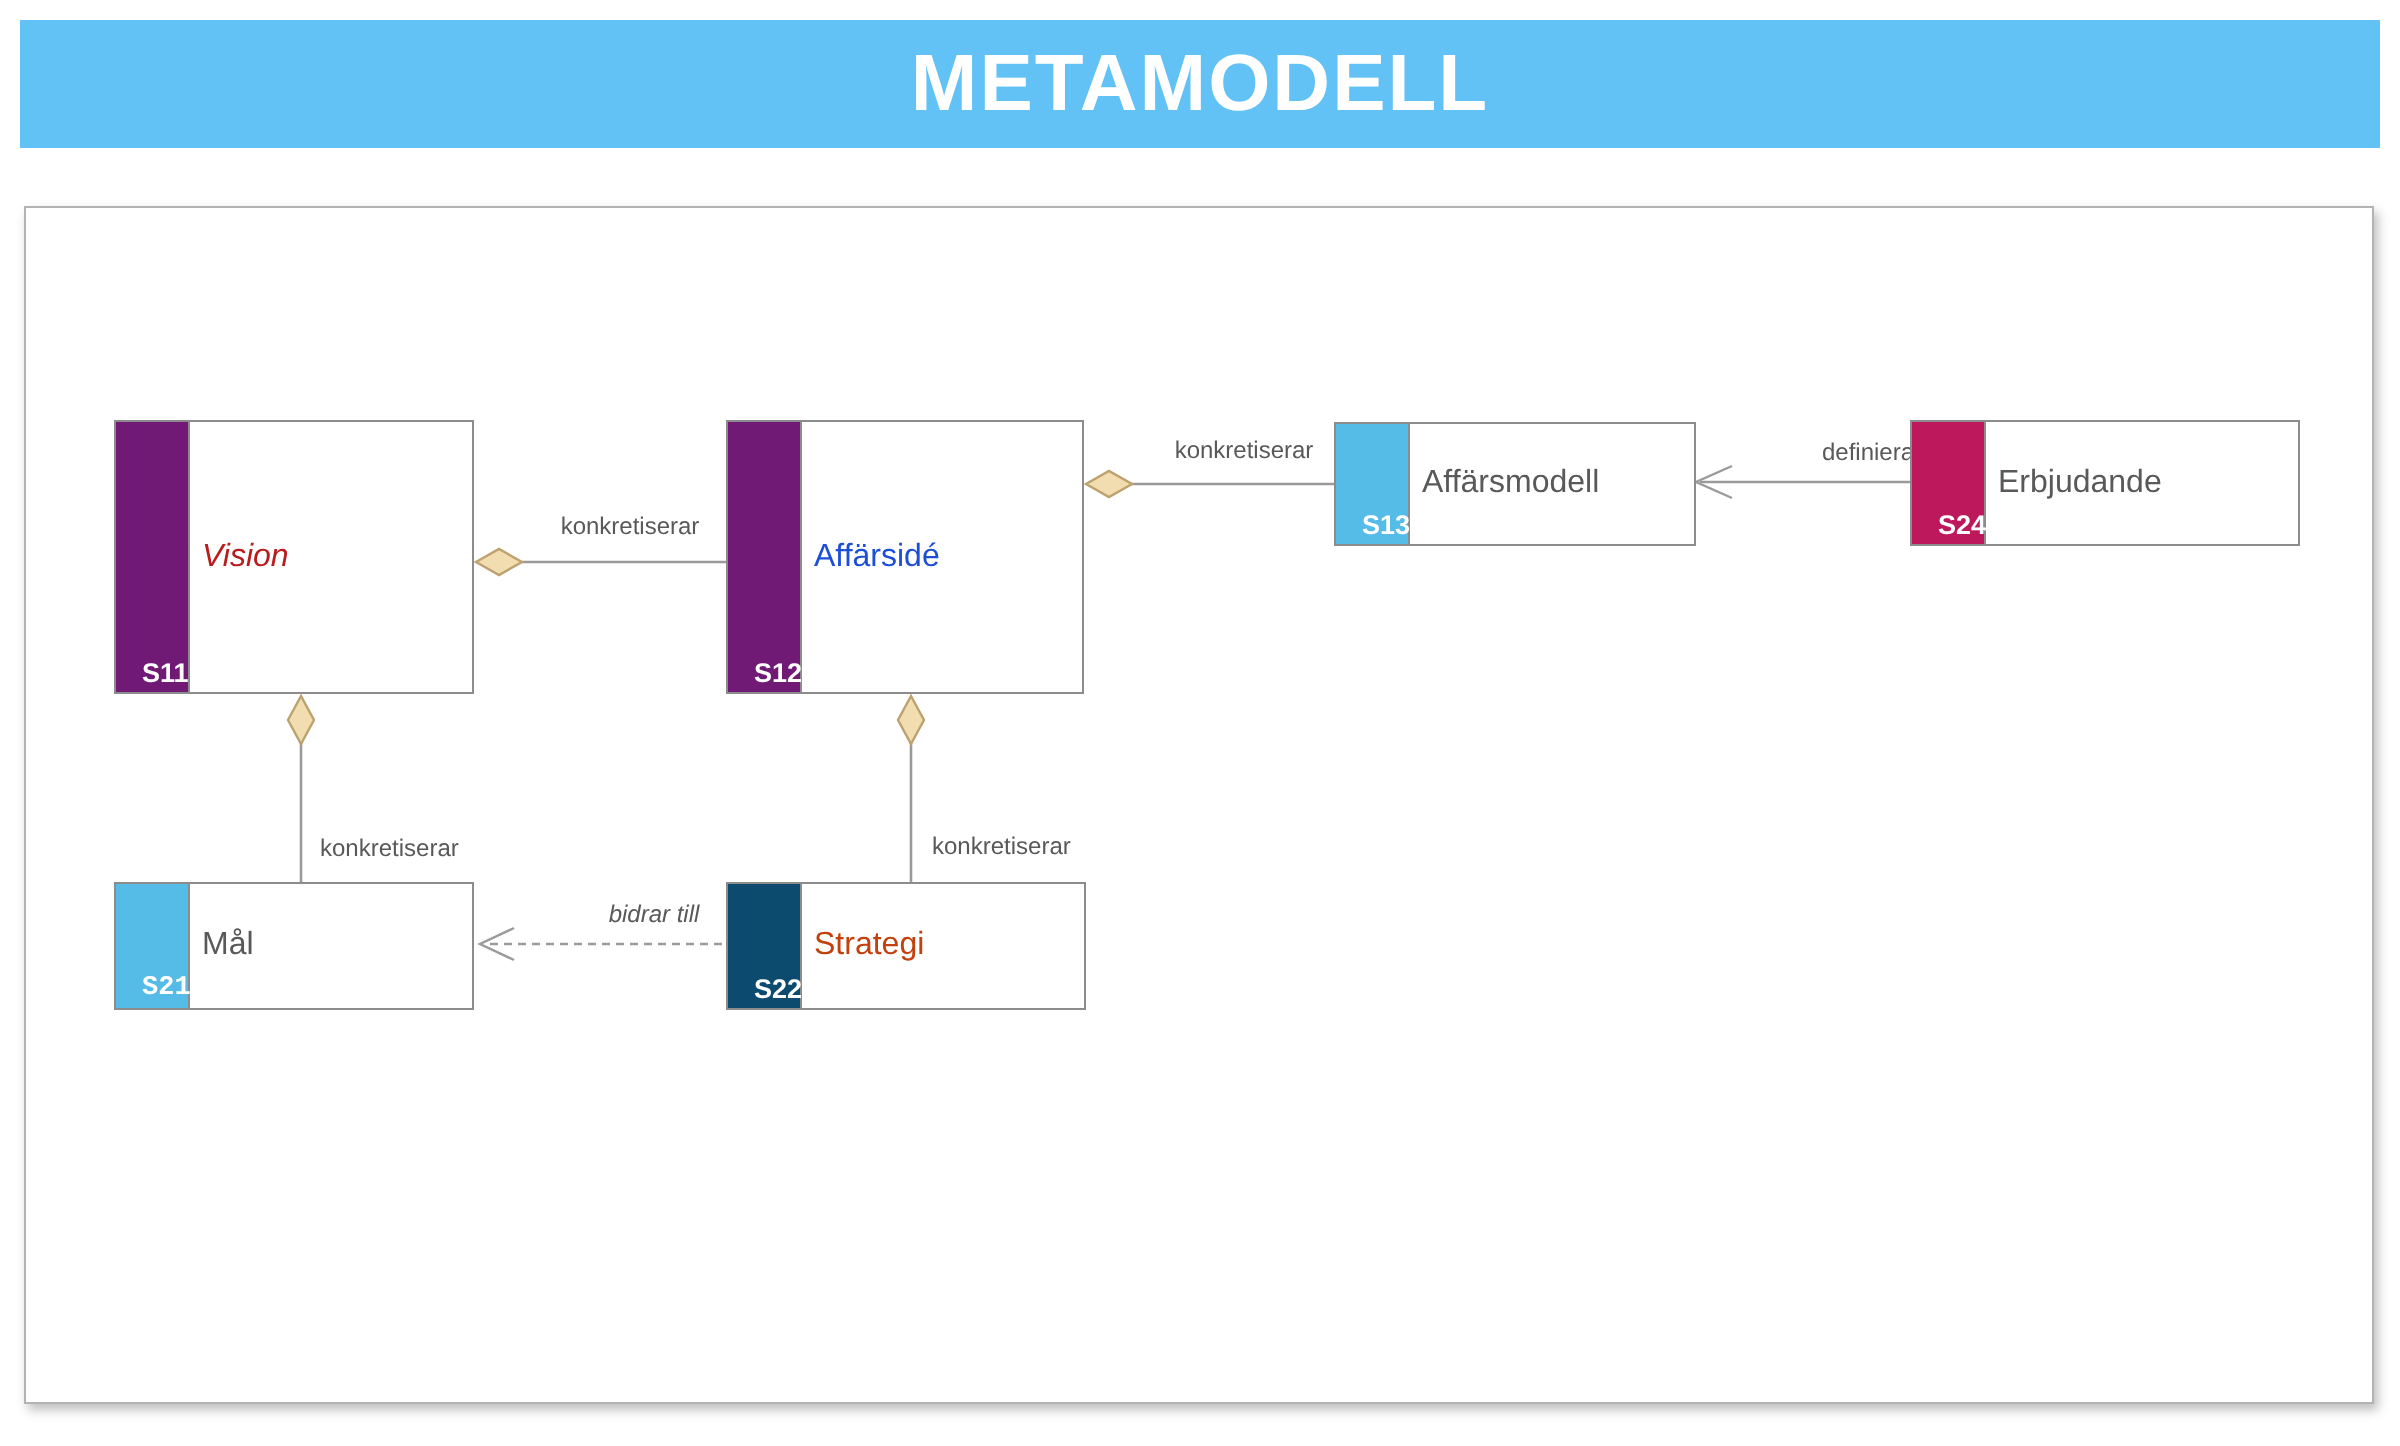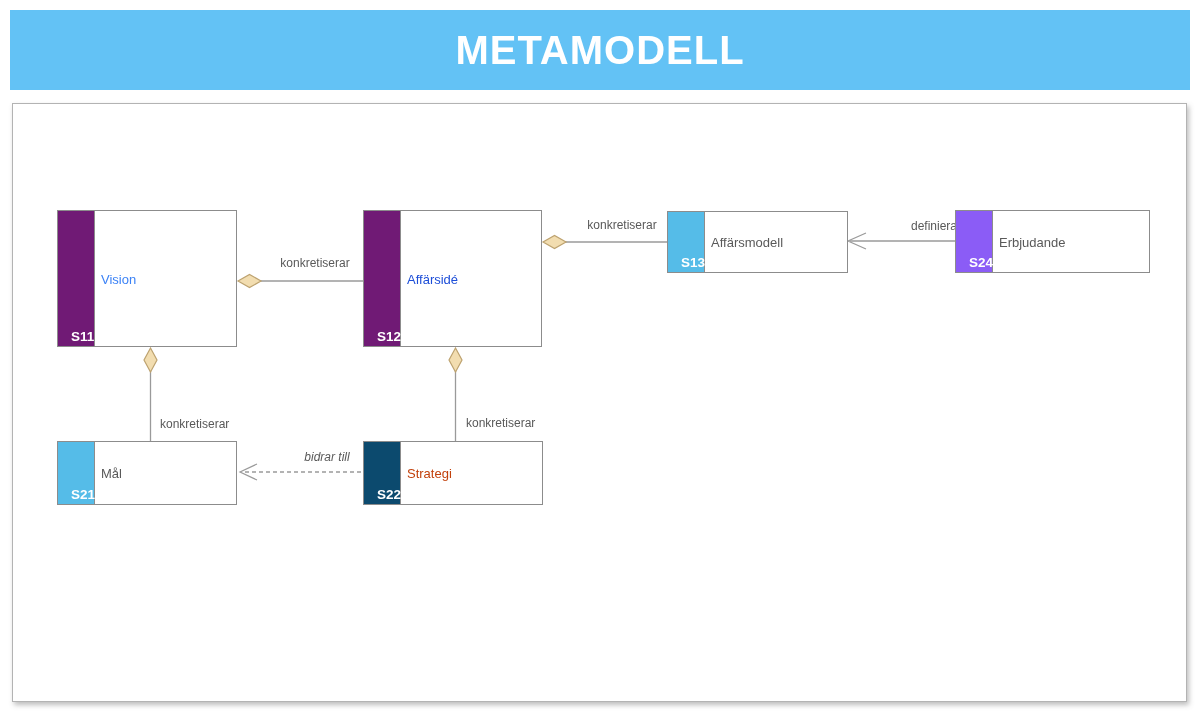--- a/index.html
+++ b/index.html
@@ -6,21 +6,21 @@
   html, body {
     width: 1200px; height: 723px;
     background: #ffffff;
     font-family: "Liberation Sans", sans-serif;
     overflow: hidden;
     position: relative;
   }
   .page { position: absolute; left: 0; top: 0; width: 1200px; height: 723px; }
 
   .banner {
-    position: absolute; left: 10px; top: 10px; width: 1180px; height: 80px;
+    position: absolute; left: 10px; top: 10px; width: 1180px; height: 64px;
     display: flex; align-items: center; justify-content: center;
   }
   .banner h1 {
     font-size: 40px; font-weight: bold; letter-spacing: 1px;
     font-family: "Liberation Sans", sans-serif;
   }
 
   .canvas {
     position: absolute; left: 12px; top: 103px; width: 1175px; height: 599px;
     background: #ffffff;
@@ -41,21 +41,21 @@
   .stripe {
     position: absolute; left: 0; top: 0; bottom: 0; width: 37px;
     border-right: 1.4px solid #8c8c8c;
   }
   .tag {
     position: absolute; bottom: 2px; left: 0; right: 0;
     text-align: center; color: #ffffff; font-weight: bold; font-size: 13.5px; padding-left: 13px;
   }
   .nlabel {
     position: absolute; left: 43px; top: 50%; transform: translateY(-50%);
-    font-size: 13px; white-space: nowrap;
+    font-size: 16px; white-space: nowrap;
   }
   .edge-label {
     position: absolute; font-size: 12px; white-space: nowrap; text-align: center;
   }
   .edge-label.center { transform: translateX(-50%); }
 </style>
 </head>
 <body>
 
 <div class="page">
@@ -85,42 +85,42 @@
       <div class="edge-label center" style="left: 315px; top: 256px; color: rgb(89, 89, 89);">konkretiserar</div>
       <div class="edge-label center" style="left: 622px; top: 218px; color: rgb(89, 89, 89);">konkretiserar</div>
       <div class="edge-label center" style="left: 936px; top: 219px; color: rgb(89, 89, 89);">definierar</div>
       <div class="edge-label" style="left: 160px; top: 417px; color: rgb(89, 89, 89);">konkretiserar</div>
       <div class="edge-label" style="left: 466px; top: 416px; color: rgb(89, 89, 89);">konkretiserar</div>
       <div class="edge-label center" style="left: 327px; top: 450px; color: rgb(89, 89, 89); font-style: italic;">bidrar till</div>
       <div class="node" style="left: 57px; top: 210px; width: 180px; height: 137px; border-color: rgb(140, 140, 140);">
         <div class="stripe" style="background: #701a75; border-right-color: rgb(140, 140, 140);">
           <span class="tag">S11</span>
         </div>
-        <span class="nlabel" style="color: #3b82f6;">Vision</span>
+        <span class="nlabel" style="color: #b91c1c; font-style: italic;">Vision</span>
       </div>
       <div class="node" style="left: 363px; top: 210px; width: 179px; height: 137px; border-color: rgb(140, 140, 140);">
         <div class="stripe" style="background: #701a75; border-right-color: rgb(140, 140, 140);">
           <span class="tag">S12</span>
         </div>
         <span class="nlabel" style="color: #1d4ed8;">Affärsidé</span>
       </div>
       <div class="node" style="left: 667px; top: 211px; width: 181px; height: 62px; border-color: rgb(140, 140, 140);">
         <div class="stripe" style="background: rgb(85, 188, 232); border-right-color: rgb(140, 140, 140);">
           <span class="tag">S13</span>
         </div>
         <span class="nlabel" style="color: rgb(89, 89, 89);">Affärsmodell</span>
       </div>
       <div class="node" style="left: 955px; top: 210px; width: 195px; height: 63px; border-color: rgb(140, 140, 140);">
-        <div class="stripe" style="background: #8b5cf6; border-right-color: rgb(140, 140, 140);">
+        <div class="stripe" style="background: #be185d; border-right-color: rgb(140, 140, 140);">
           <span class="tag">S24</span>
         </div>
         <span class="nlabel" style="color: rgb(89, 89, 89);">Erbjudande</span>
       </div>
       <div class="node" style="left: 57px; top: 441px; width: 180px; height: 64px; border-color: rgb(140, 140, 140);">
-        <div class="stripe" style="background: rgb(85, 188, 232); border-right-color: rgb(140, 140, 140);">
+        <div class="stripe" style="background: rgb(85, 188, 232); border-right-color: rgb(140, 140, 140); font-family: Liberation Mono, monospace;">
           <span class="tag">S21</span>
         </div>
         <span class="nlabel" style="color: rgb(89, 89, 89);">Mål</span>
       </div>
       <div class="node" style="left: 363px; top: 441px; width: 180px; height: 64px; border-color: rgb(140, 140, 140);">
         <div class="stripe" style="background: #0c4a6e; border-right-color: rgb(140, 140, 140);">
           <span class="tag">S22</span>
         </div>
         <span class="nlabel" style="color: #c2410c;">Strategi</span>
       </div>

